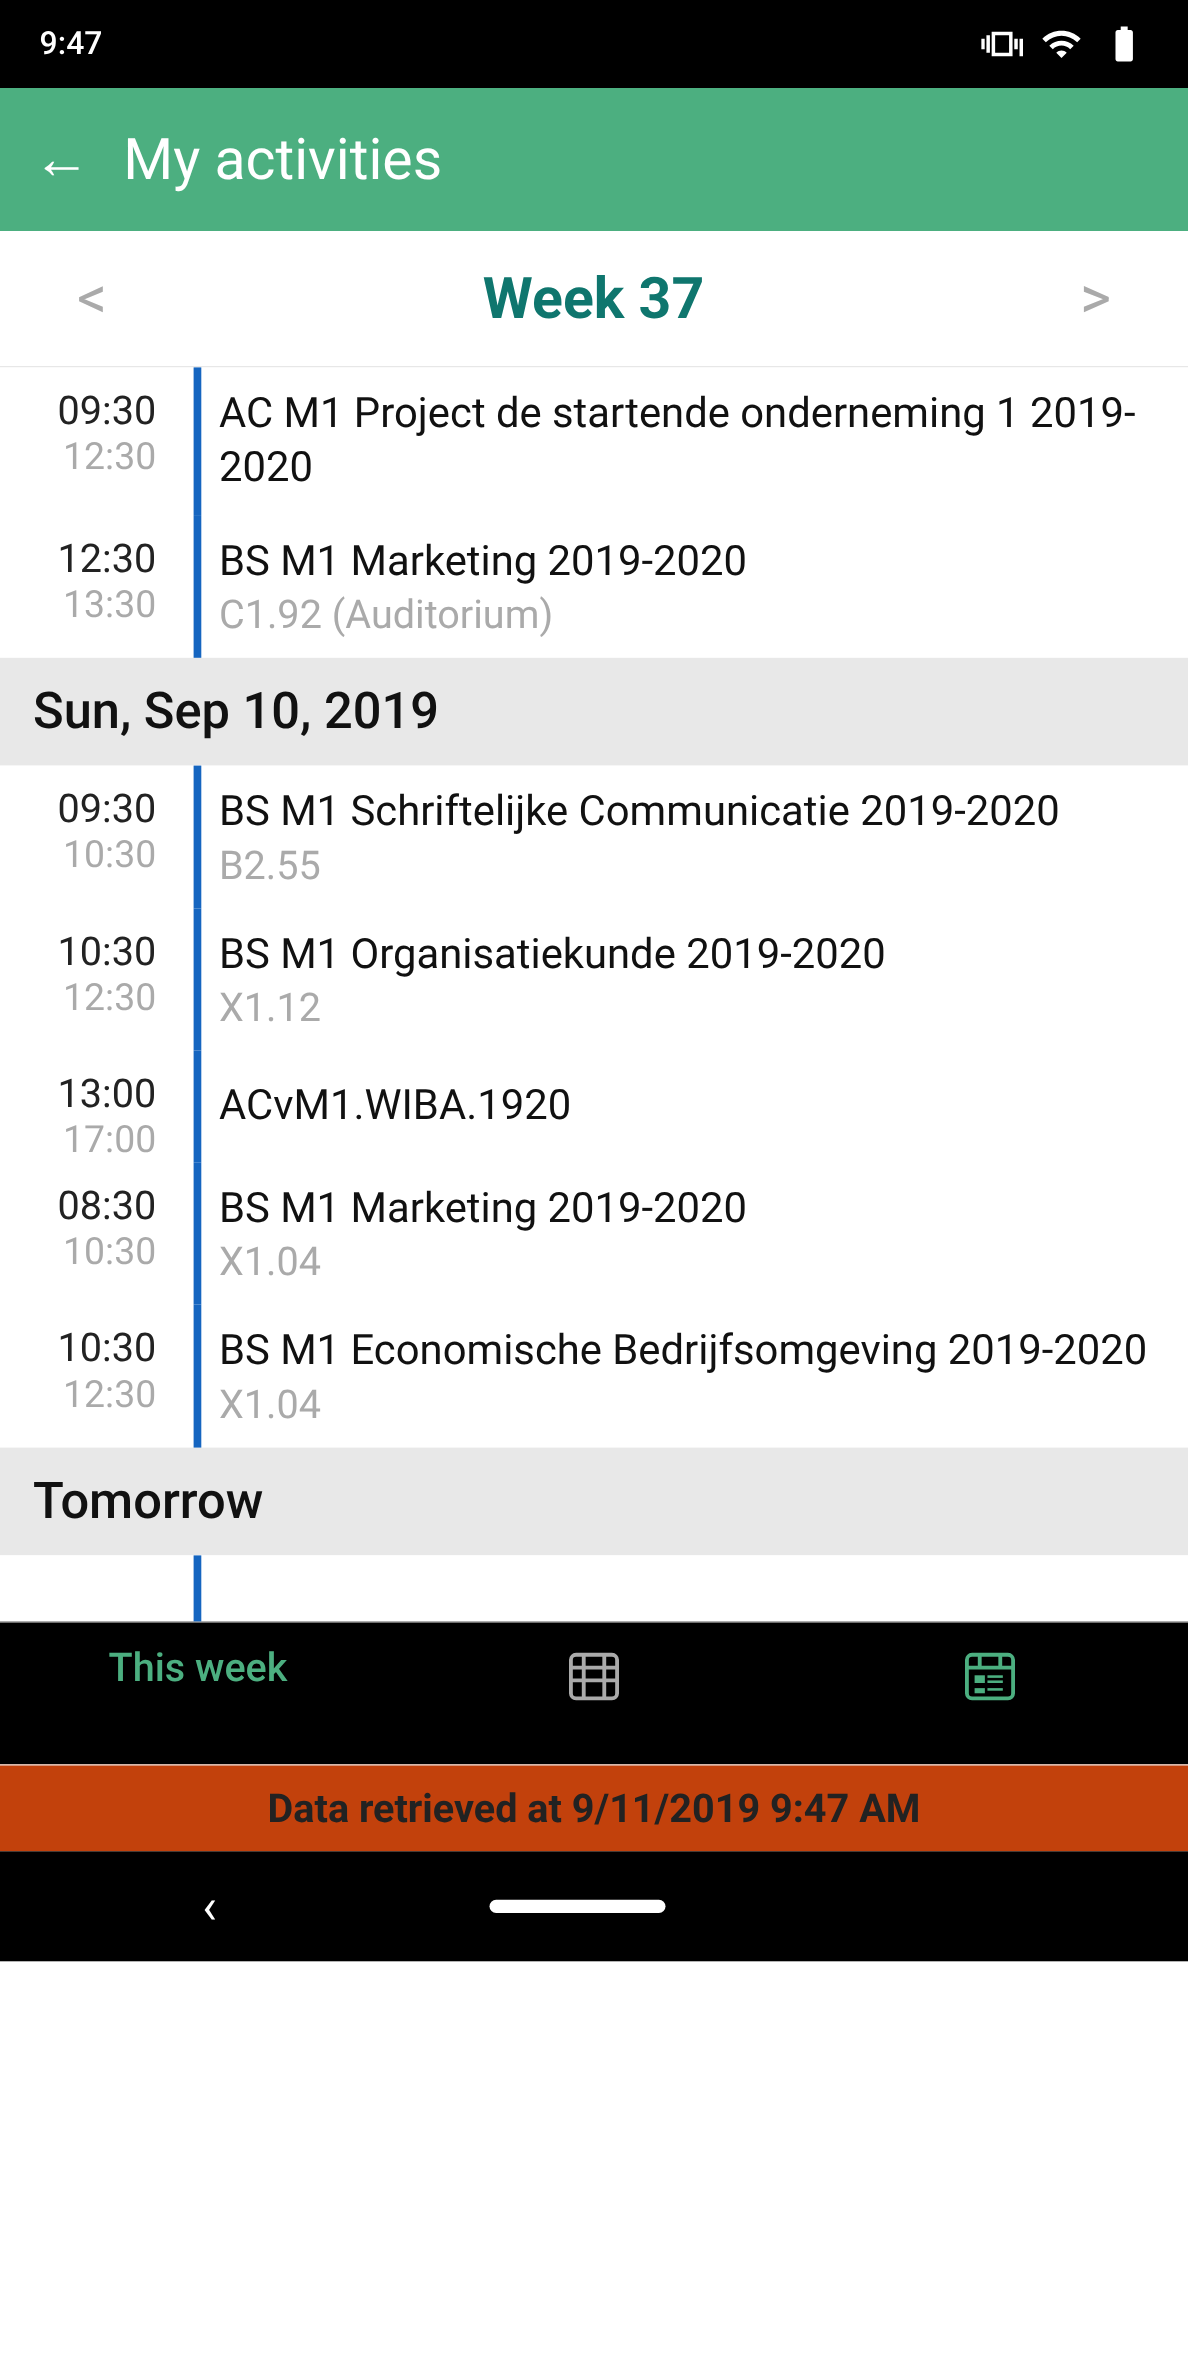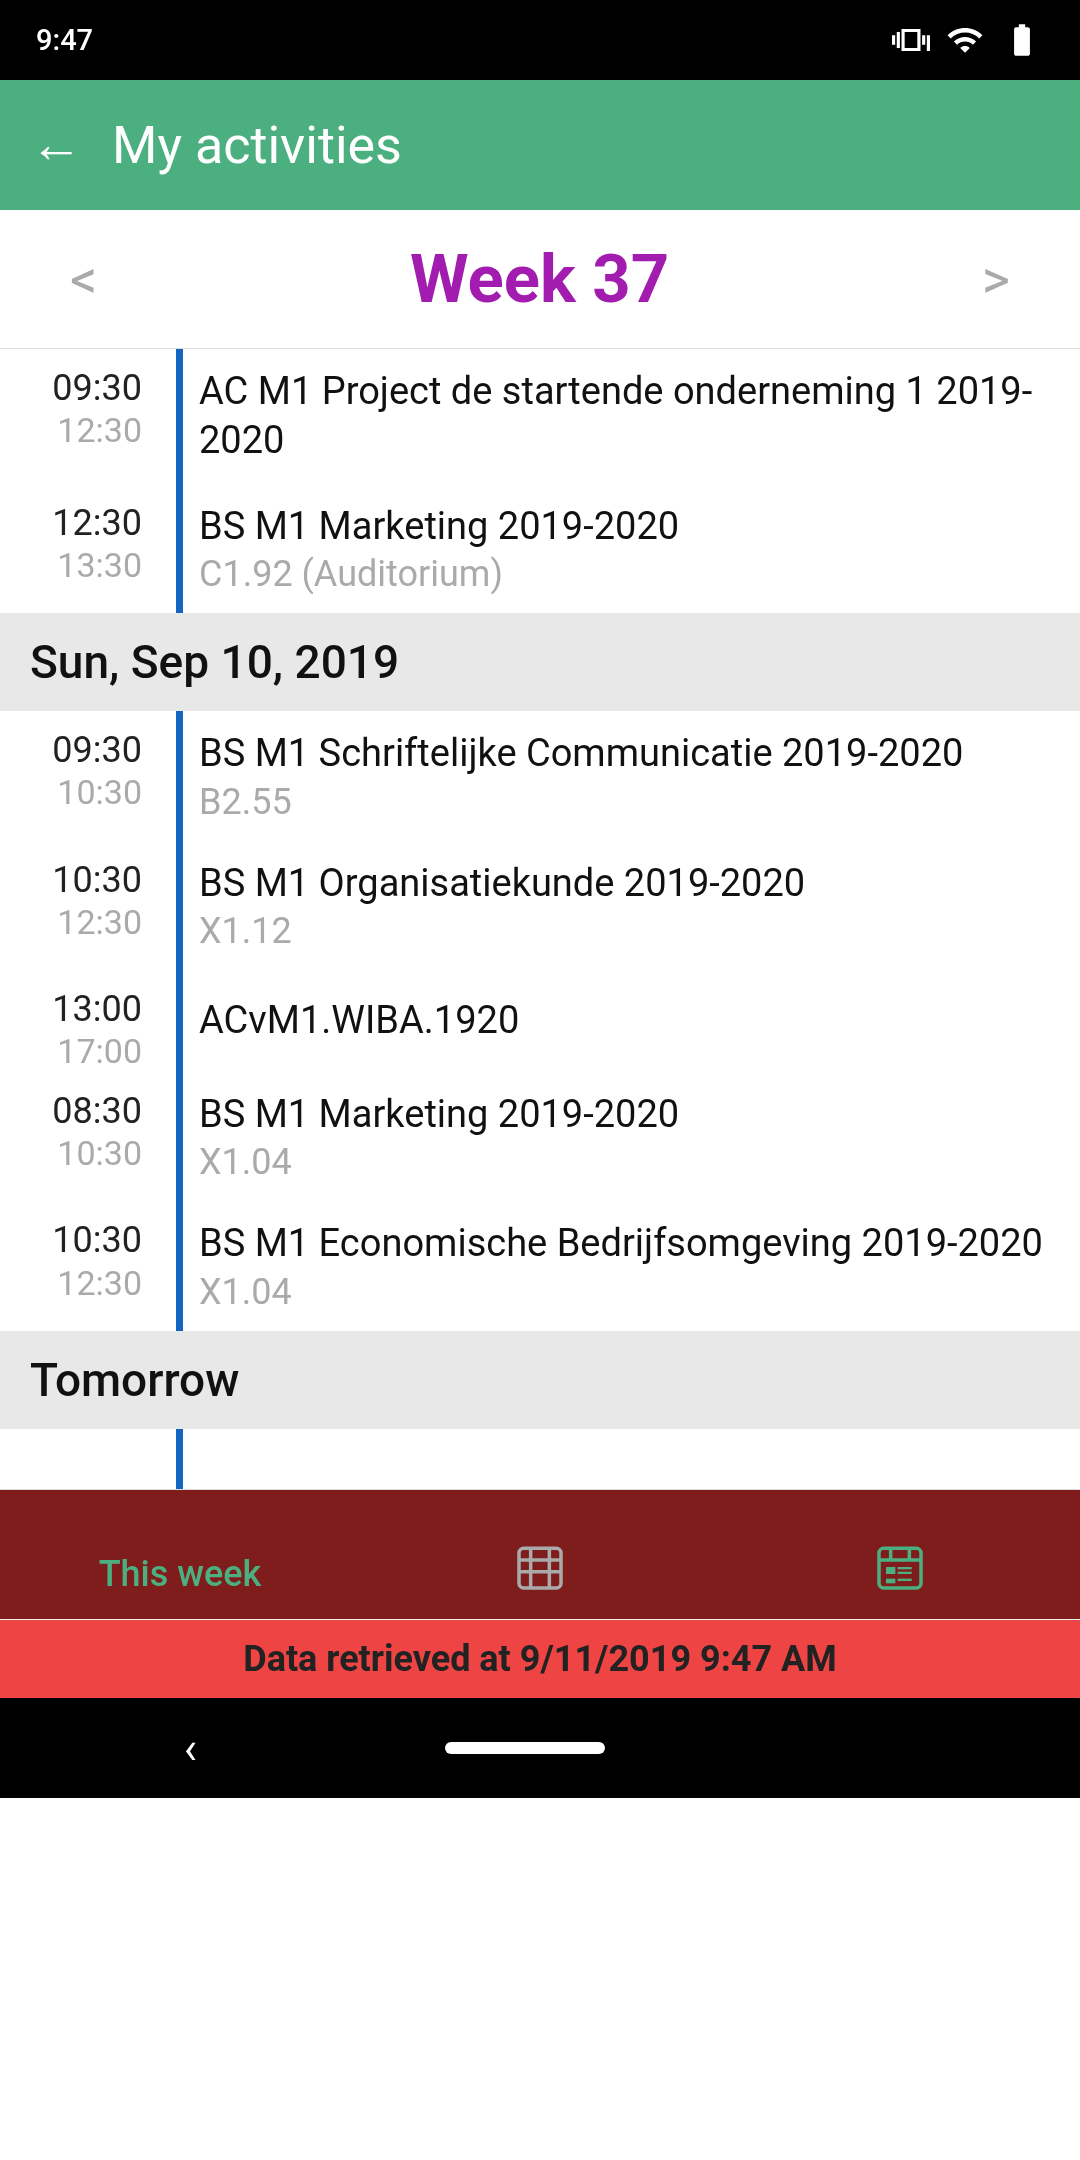--- a/index.html
+++ b/index.html
@@ -56,23 +56,23 @@
       background: #fff;
       border-bottom: 1.5px solid #ddd;
     }
     .week-nav-arrow {
       color: #aaa;
       font-size: 54px;
       cursor: pointer;
       padding: 0 20px;
     }
     .week-nav-title {
-      font-size: 67px;
+      font-size: 52px;
       font-weight: 700;
-      color: #a21caf;
+      color: #0f766e;
     }
 
     
     .day-header {
       background: #e8e8e8;
       padding: 22px 30px;
       font-size: 46px;
       font-weight: 500;
       color: #111;
     }
@@ -125,45 +125,45 @@
       line-height: 1.3;
     }
     .entry-subtitle {
       font-size: 36px;
       color: #aaa;
       margin-top: 2px;
     }
 
     
     .bottom-tab-bar {
-      background: #7f1d1d;
+      background: #000000;
       border-top: 1.5px solid #ddd;
       display: flex;
-      align-items: flex-end;
+      align-items: flex-start;
       justify-content: space-around;
       padding: 20px 0 24px 0;
       height: 130px;
     }
     .tab-item {
       display: flex;
       flex-direction: column;
       align-items: center;
       gap: 6px;
       cursor: pointer;
       flex: 1;
     }
     .tab-label {
       font-size: 36px;
       color: #4CAF80;
       font-weight: 500;
     }
 
     
     .data-bar {
-      background: #ef4444;
+      background: #c2410c;
       text-align: center;
       padding: 18px 0;
       font-size: 36px;
       font-weight: 700;
       color: #222;
       border-top: 1px solid #eee;
     }
 
     
     .nav-bar {

